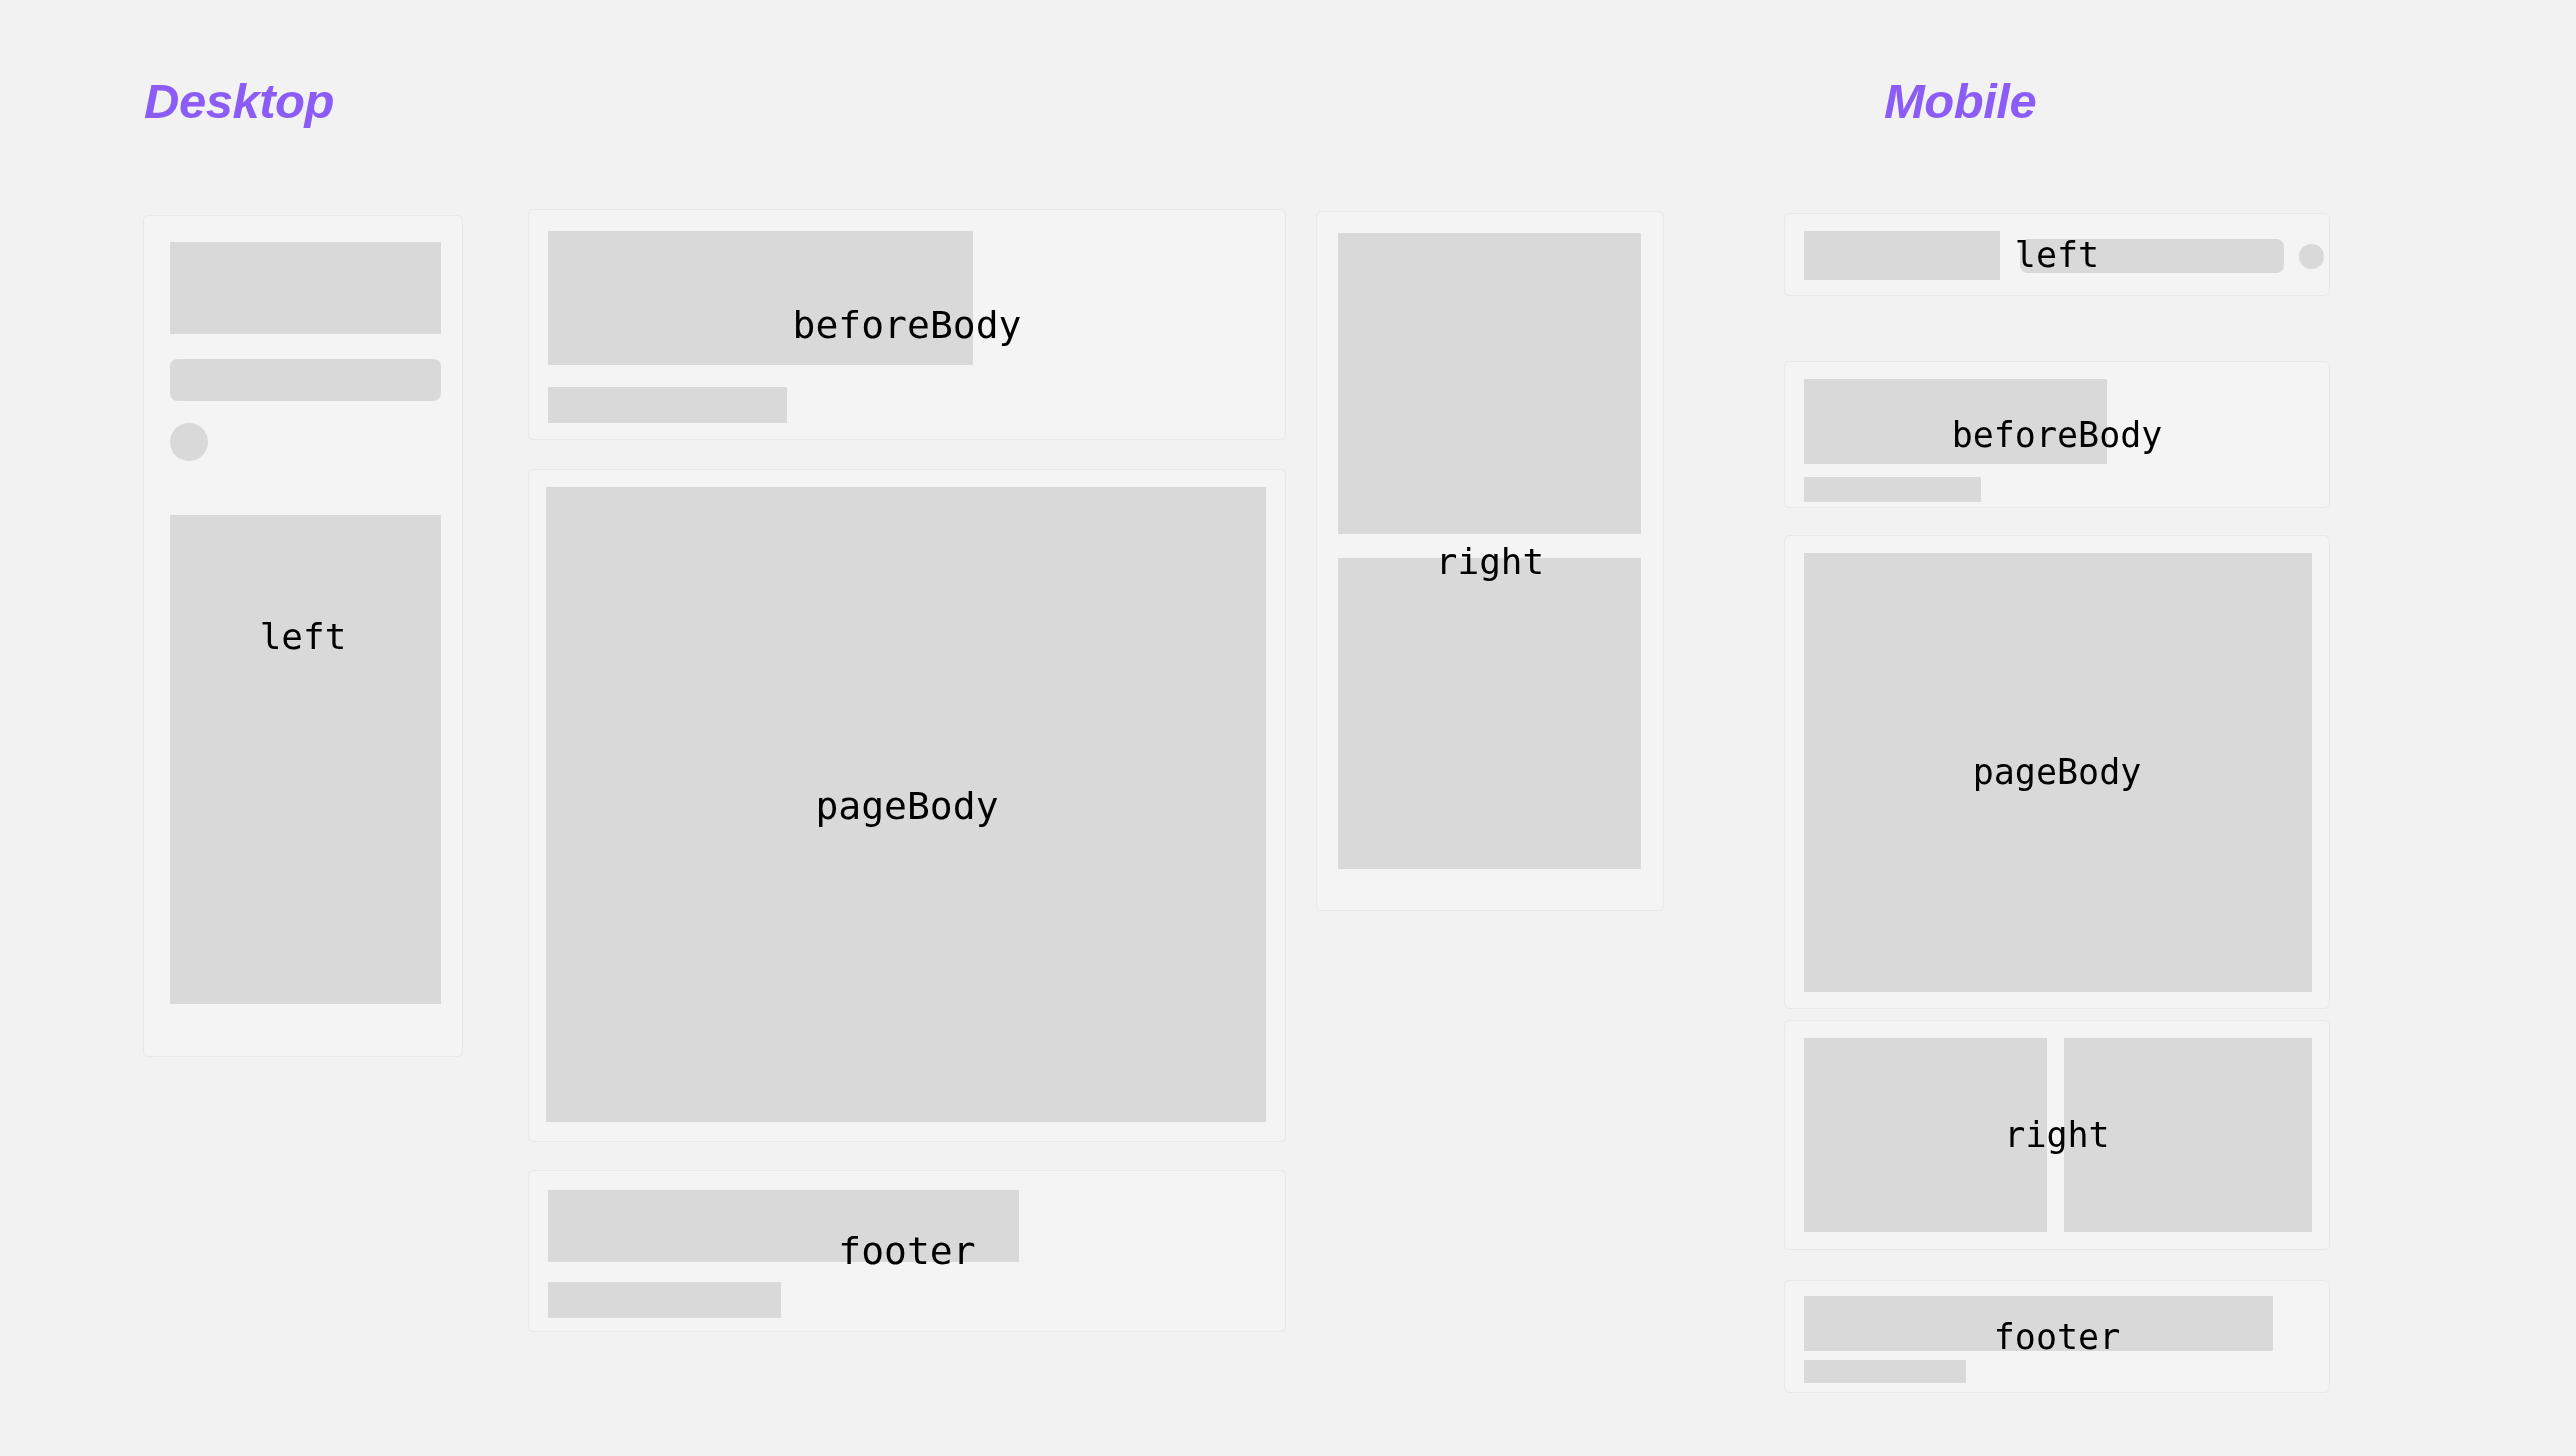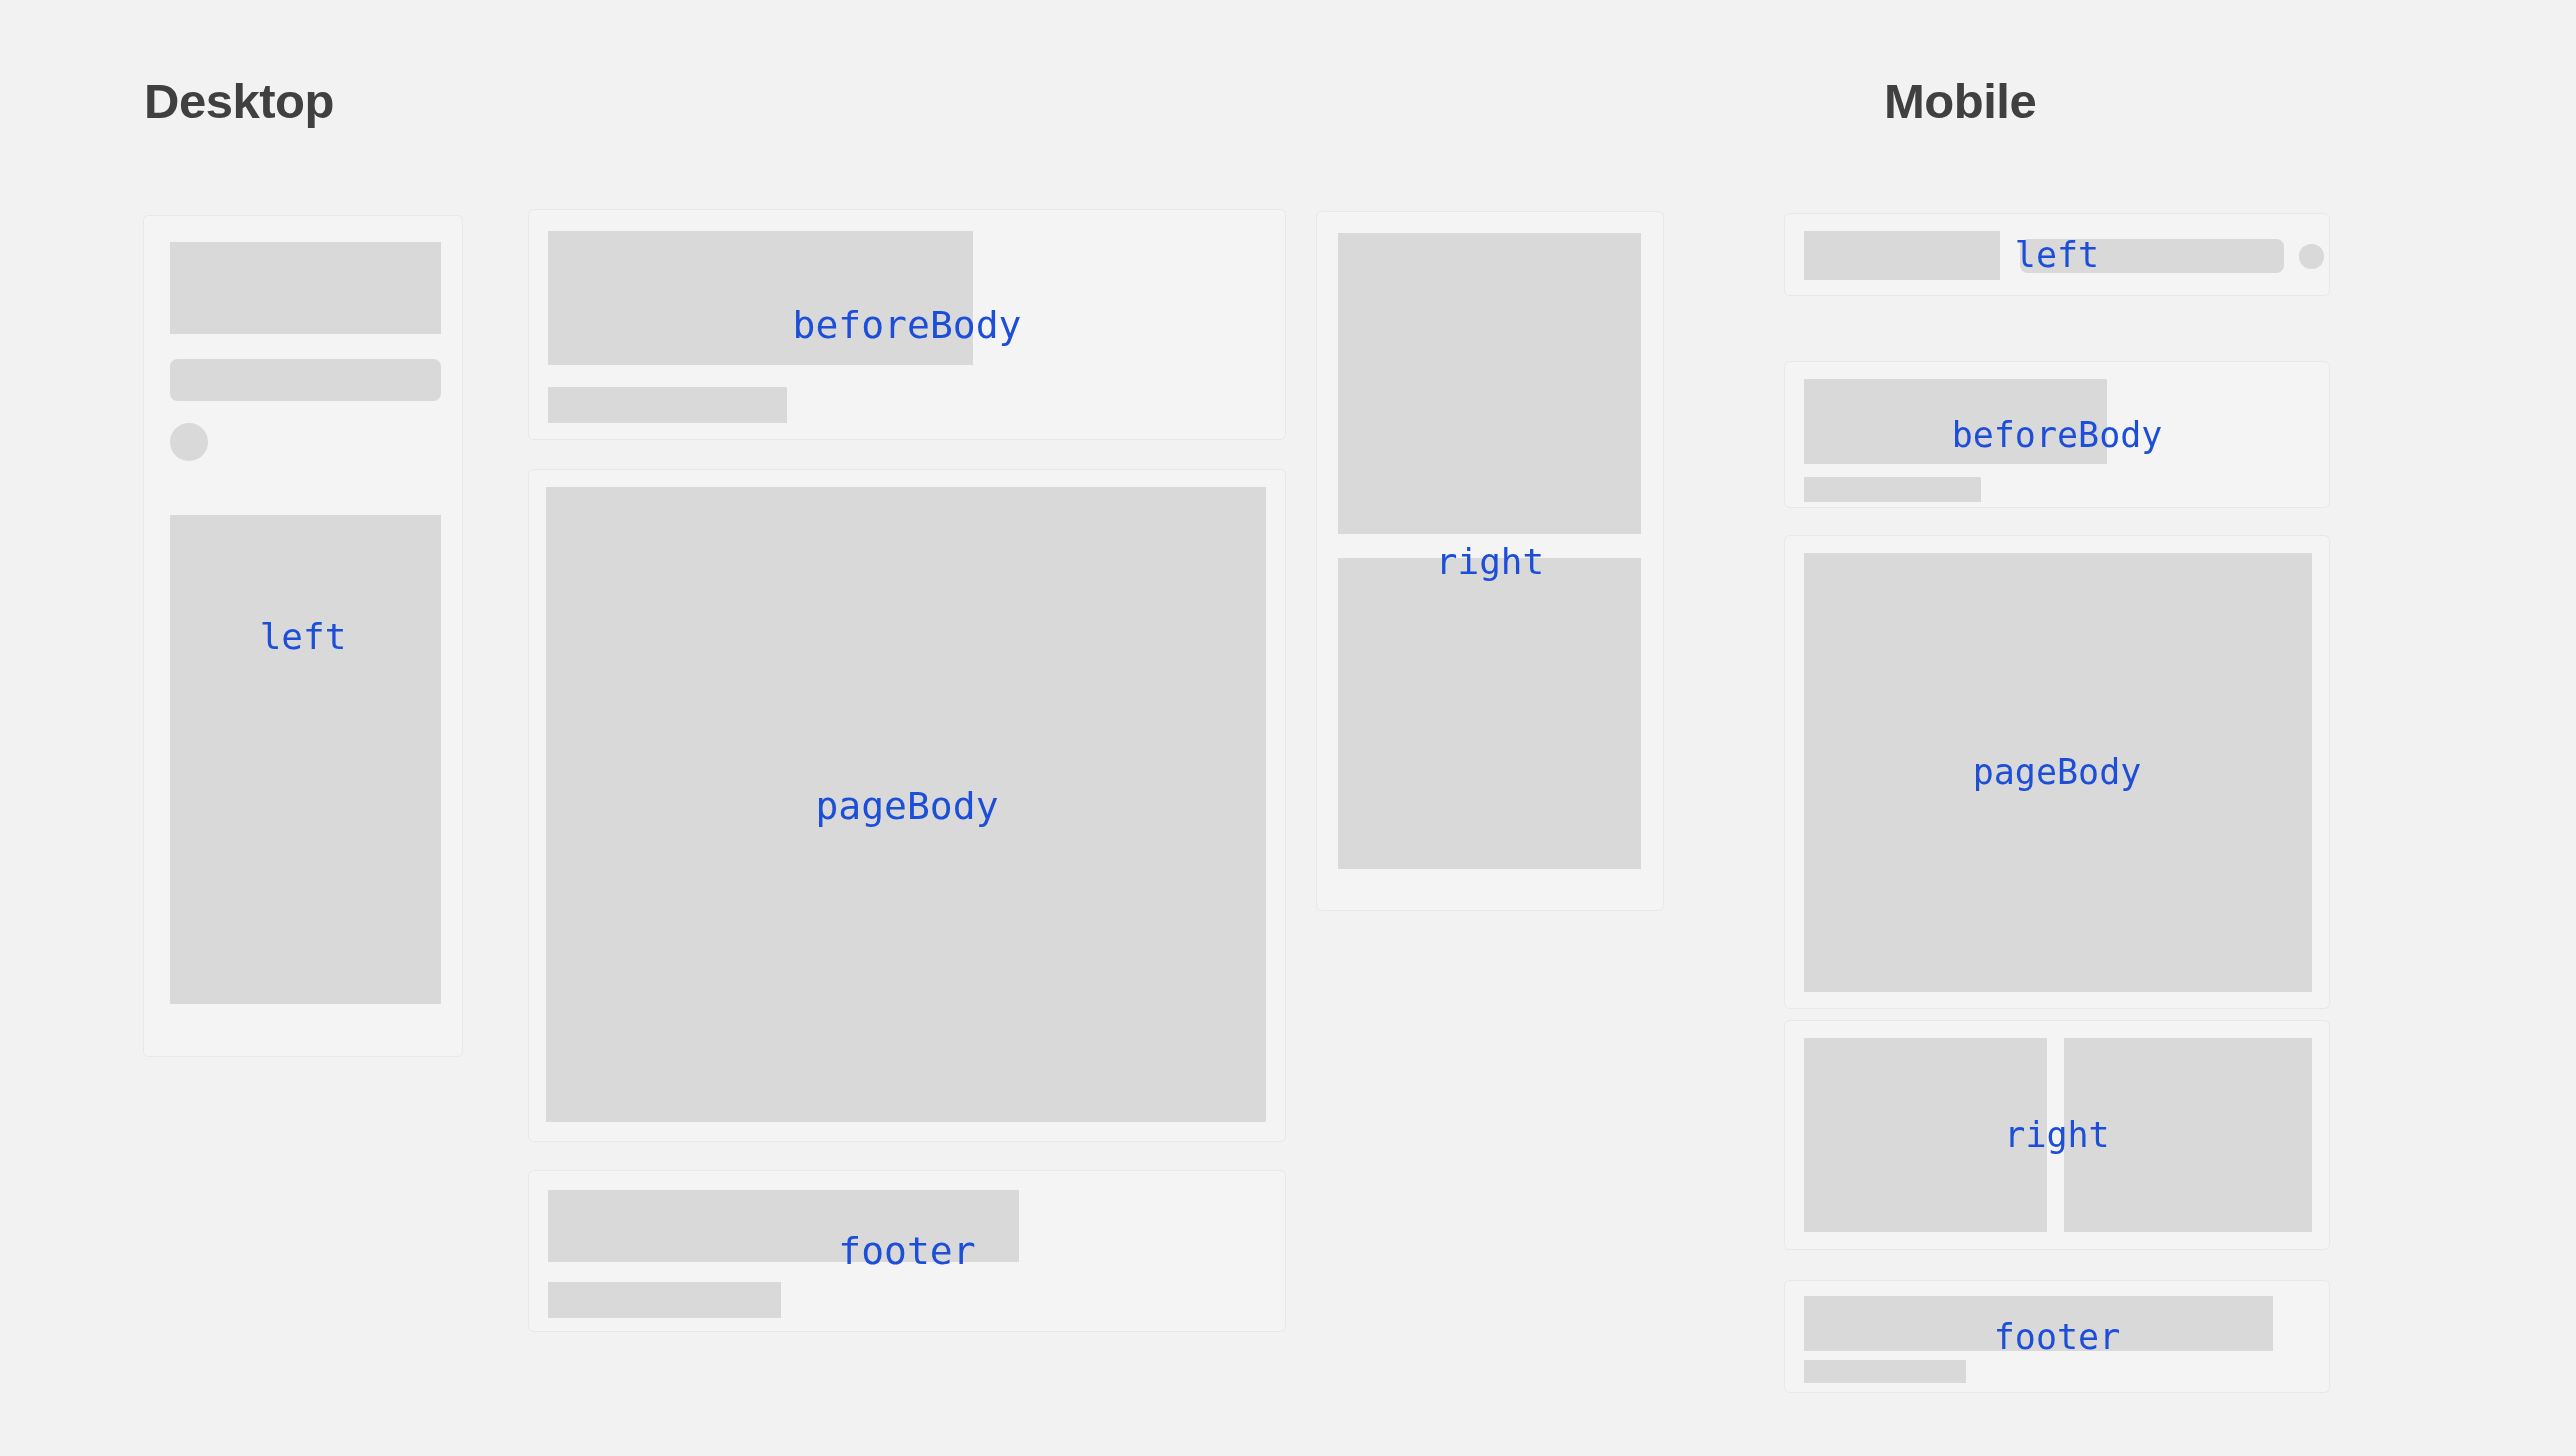--- a/index.html
+++ b/index.html
@@ -19,23 +19,24 @@
     background: #f2f2f2;
   }
 
   
   .col-title {
     position: absolute;
     font-family: "Liberation Sans", sans-serif;
     font-weight: bold;
     font-size: 49px;
     line-height: 49px;
-    color: #404040;
+    color: #8b5cf6;
     letter-spacing: -0.5px;
     white-space: nowrap;
+    font-style: italic;
   }
   #title-desktop { left: 144px; top: 77px; }
   #title-mobile  { left: 1884px; top: 77px; }
 
   
   .panel {
     position: absolute;
     background: #f4f4f4;
     border: 1.9px solid #e8e8e8;
     border-radius: 5.6px;
@@ -46,21 +47,21 @@
     position: absolute;
     background: #d9d9d9;
   }
   .blk.rounded { border-radius: 7.5px; }
   .blk.circle  { border-radius: 50%; }
 
   
   .mono-label {
     position: absolute;
     font-family: "DejaVu Sans Mono", "Liberation Mono", monospace;
-    color: #1d4ed8;
+    color: #000000;
     white-space: nowrap;
     pointer-events: none;
     z-index: 5;
   }
 
   
 
   
   #d-left-panel { left: 143px; top: 215px; width: 320px; height: 842px; }
   #d-left-blk-a { left: 26px;  top: 26px;  width: 271px; height: 92px; }

